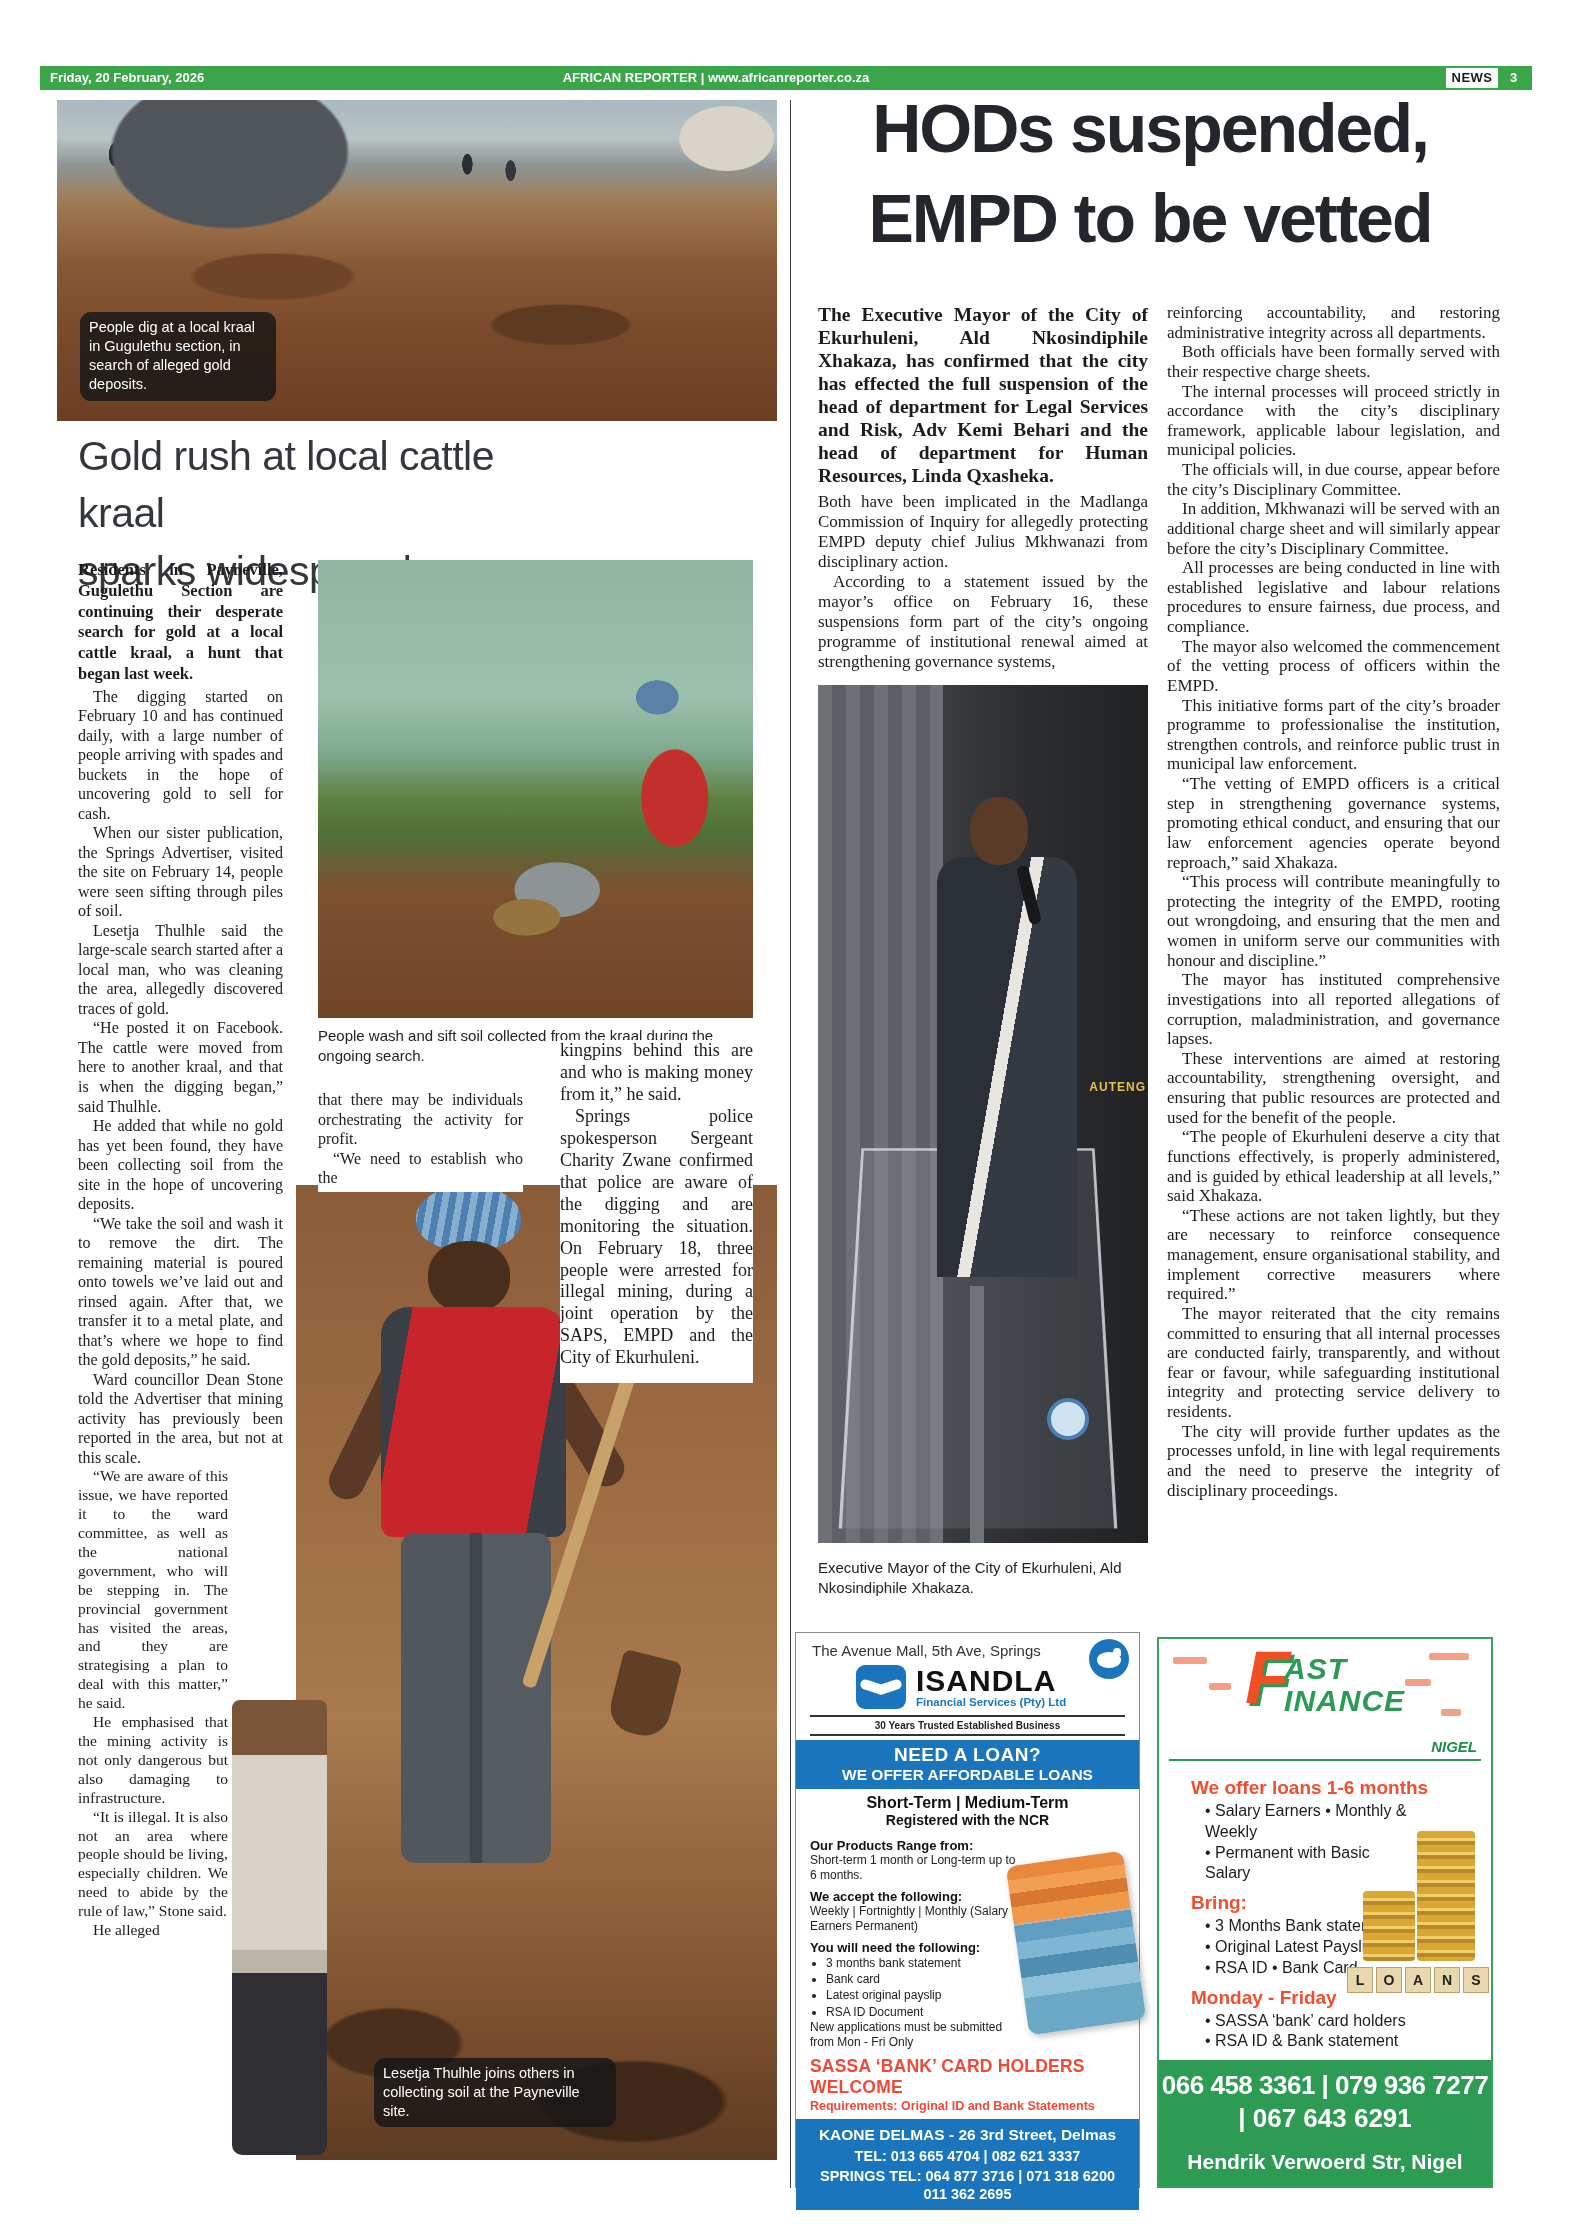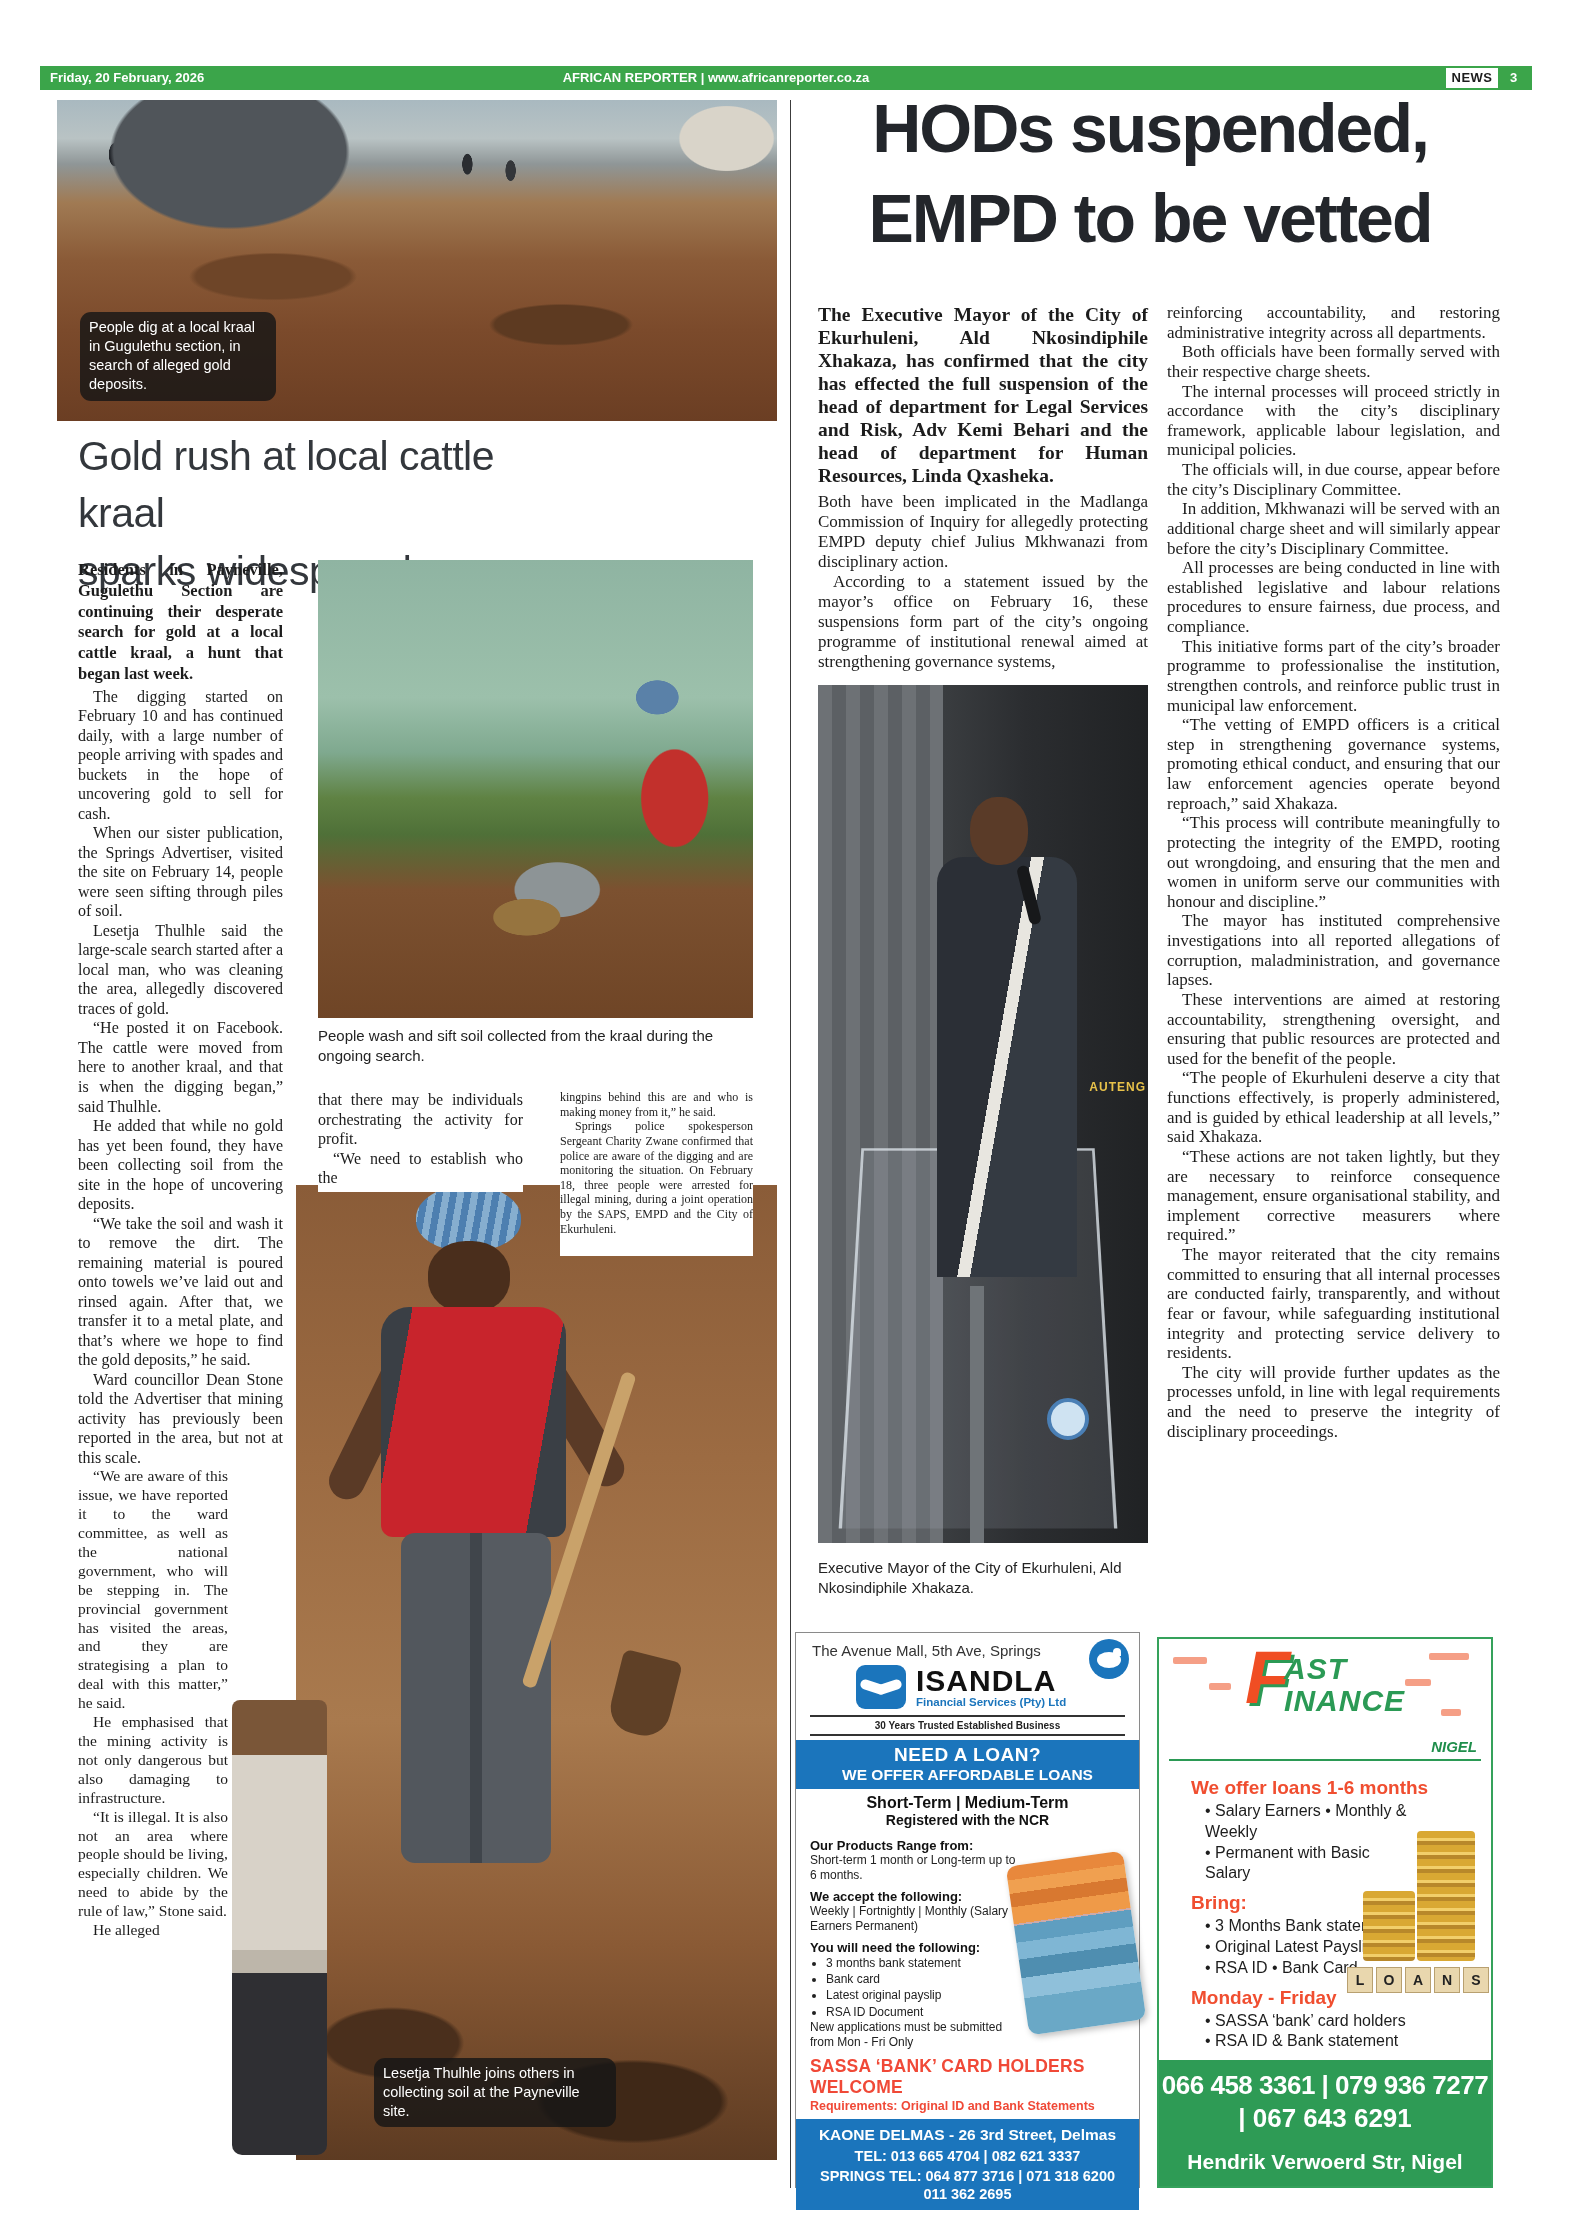--- a/index.html
+++ b/index.html
@@ -94,21 +94,21 @@
     font-family:"Liberation Sans", sans-serif; font-weight:bold; font-size:68px;
     letter-spacing:-2px; color:#23262b; line-height:1.32; }
 
   
   .body-col p { margin:0; text-indent:15px; text-align:justify; }
   .no-first-indent p:first-child { text-indent:0; }
   .col1 { left:78px; top:560px; width:205px; font-size:16px; line-height:1.22; }
   .lead { font-weight:bold; font-size:16.5px; line-height:1.26; text-align:justify; margin-bottom:2px; }
   .col1-narrow { width:150px; font-size:15.5px; }
   .col2-text { left:318px; top:1090px; width:205px; font-size:16px; line-height:1.22; background:#fff; z-index:2; padding-bottom:4px; }
-  .col3-text { left:560px; top:1090px; width:193px; font-size:12px; line-height:1.22; background:#fff; z-index:2; padding-bottom:20px; }
+  .col3-text { left:560px; top:1040px; width:193px; font-size:18px; line-height:1.22; background:#fff; z-index:2; padding-bottom:14px; }
 
   .divider-v { left:790px; top:100px; width:1px; height:2088px; background:#3c3c3c; }
 
   .r-intro { left:818px; top:303px; width:330px; font-weight:bold; font-size:19.5px; line-height:1.18; text-align:justify; }
   .r-col1 { left:818px; top:492px; width:330px; font-size:17px; line-height:1.18; }
   .r-col2 { left:1167px; top:303px; width:333px; font-size:17px; line-height:1.155; }
 
   
   .isandla { left:795px; top:1632px; width:345px; height:556px; border:1px solid #8a8a8a;
     background:#fff; font-family:"Liberation Sans", sans-serif; display:flex; flex-direction:column; box-sizing:border-box; }
@@ -269,20 +269,21 @@
   </div>
   <div class="abs caption mayor-caption">Executive Mayor of the City of Ekurhuleni, Ald Nkosindiphile Xhakaza.</div>
 
   <div class="abs r-col2 body-col no-first-indent">
       <p>reinforcing accountability, and restoring administrative integrity across all departments.</p>
       <p>Both officials have been formally served with their respective charge sheets.</p>
       <p>The internal processes will proceed strictly in accordance with the city’s disciplinary framework, applicable labour legislation, and municipal policies.</p>
       <p>The officials will, in due course, appear before the city’s Disciplinary Committee.</p>
       <p>In addition, Mkhwanazi will be served with an additional charge sheet and will similarly appear before the city’s Disciplinary Committee.</p>
       <p>All processes are being conducted in line with established legislative and labour relations procedures to ensure fairness, due process, and compliance.</p>
+      <p>The mayor also welcomed the commencement of the vetting process of officers within the EMPD.</p>
       <p>This initiative forms part of the city’s broader programme to professionalise the institution, strengthen controls, and reinforce public trust in municipal law enforcement.</p>
       <p>“The vetting of EMPD officers is a critical step in strengthening governance systems, promoting ethical conduct, and ensuring that our law enforcement agencies operate beyond reproach,” said Xhakaza.</p>
       <p>“This process will contribute meaningfully to protecting the integrity of the EMPD, rooting out wrongdoing, and ensuring that the men and women in uniform serve our communities with honour and discipline.”</p>
       <p>The mayor has instituted comprehensive investigations into all reported allegations of corruption, maladministration, and governance lapses.</p>
       <p>These interventions are aimed at restoring accountability, strengthening oversight, and ensuring that public resources are protected and used for the benefit of the people.</p>
       <p>“The people of Ekurhuleni deserve a city that functions effectively, is properly administered, and is guided by ethical leadership at all levels,” said Xhakaza.</p>
       <p>“These actions are not taken lightly, but they are necessary to reinforce consequence management, ensure organisational stability, and implement corrective measurers where required.”</p>
       <p>The mayor reiterated that the city remains committed to ensuring that all internal processes are conducted fairly, transparently, and without fear or favour, while safeguarding institutional integrity and protecting service delivery to residents.</p>
       <p>The city will provide further updates as the processes unfold, in line with legal requirements and the need to preserve the integrity of disciplinary proceedings.</p>
     </div>

